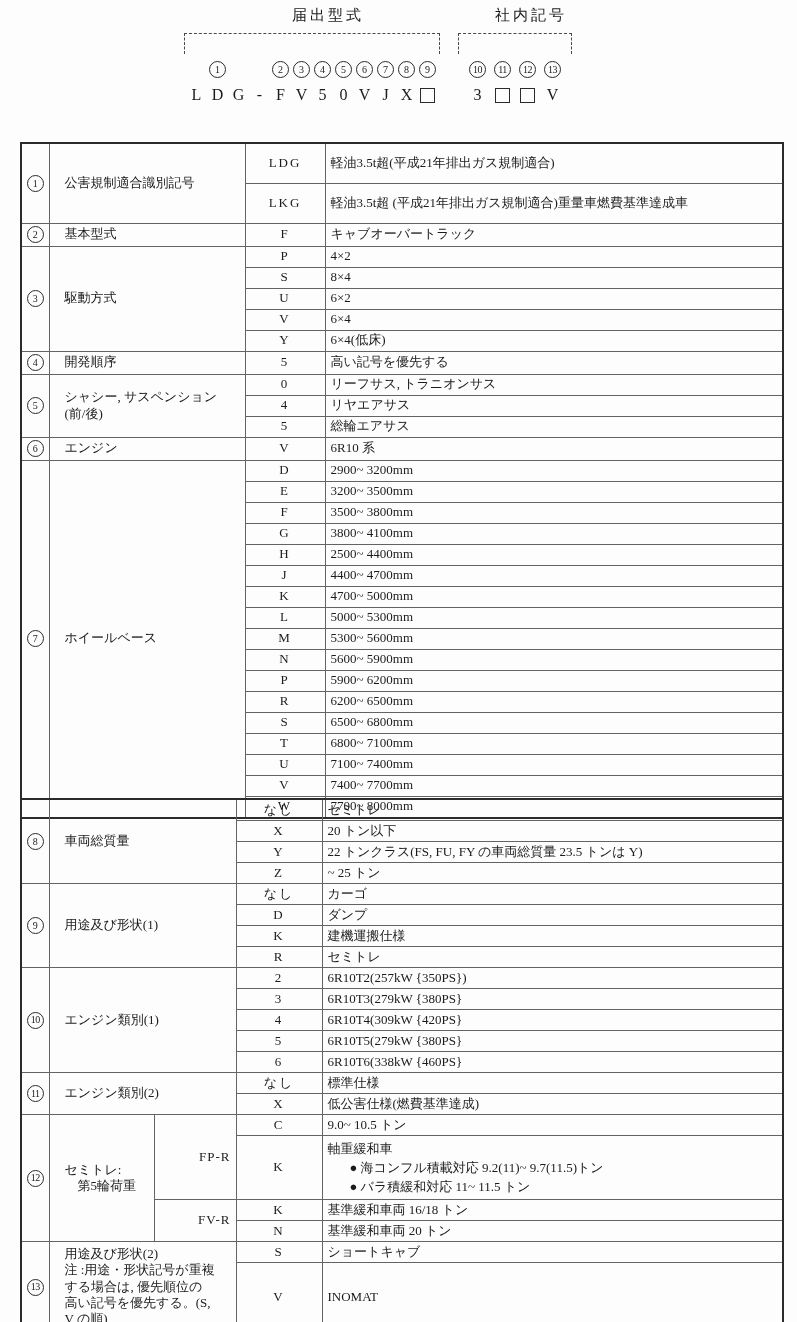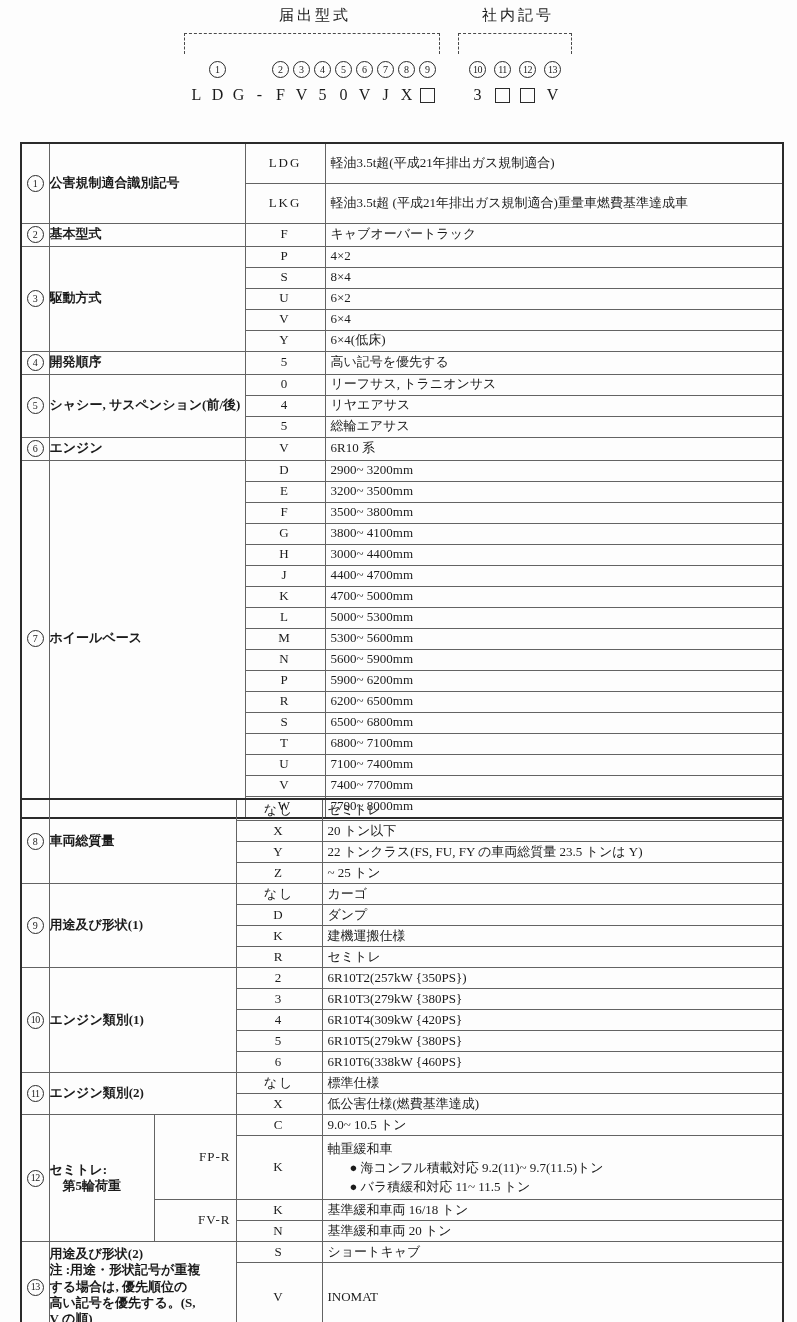--- a/index.html
+++ b/index.html
@@ -5,21 +5,21 @@
   html,body{margin:0;padding:0;background:#e8e8e8;}
   .page{
     position:relative;width:797px;height:1322px;background:#fdfdfd;
     color:#1b1b1b;font-family:"Liberation Serif","DejaVu Serif",serif;
     overflow:hidden;margin:0 auto;
   }
   
   .hgroup{position:absolute;top:6px;}
   .g1{left:182px;width:260px;}
   .g2{left:456px;width:118px;}
-  .hlabel{position:absolute;top:0;left:3px;width:100%;text-align:center;
+  .hlabel{position:absolute;top:0;left:16px;width:100%;text-align:center;
           font-size:15px;letter-spacing:3px;white-space:nowrap;}
   .bracket{position:absolute;top:27px;left:2px;right:2px;height:20px;
            border-top:1px dashed #4a4a4a;border-left:1px dashed #4a4a4a;border-right:1px dashed #4a4a4a;}
   .crow,.lrow{position:absolute;left:0;width:100%;display:flex;justify-content:center;}
   .crow{top:55px;}
   .lrow{top:80px;font-size:16px;}
   .hcell{display:flex;justify-content:center;align-items:center;}
   .g1 .hcell{width:21px;}
   .g2 .hcell{width:25px;}
   .circ{display:inline-flex;align-items:center;justify-content:center;
@@ -30,21 +30,21 @@
   
   table{position:absolute;left:20px;border-collapse:collapse;table-layout:fixed;
         width:762px;font-size:13px;}
   .t1{top:142px;}
   .t2{top:798px;}
   table{border:2.5px solid #2b2b2b;}
   td{border:1px solid #636363;height:20px;padding:0 5px;vertical-align:middle;
      overflow:hidden;line-height:1.25;}
   td.num-cell{text-align:center;padding:0;}
   td.code-cell{text-align:center;letter-spacing:2px;padding:0 2px;}
-  td.label-cell{white-space:pre-line;padding:1px 0;font-weight:bold;}
+  td.label-cell{white-space:pre-line;padding:1px 15px;}
   td.sub-cell{text-align:right;letter-spacing:1px;}
   td.desc-cell{text-align:left;}
   .dline{line-height:19px;}
   .dline.bullet{padding-left:22px;}
 </style>
 </head>
 <body>
 
 <div class="page">
 
@@ -216,21 +216,21 @@
         <tr>
           <td class="code-cell">F</td>
           <td class="desc-cell">3500~ 3800mm</td>
         </tr>
         <tr>
           <td class="code-cell">G</td>
           <td class="desc-cell">3800~ 4100mm</td>
         </tr>
         <tr>
           <td class="code-cell">H</td>
-          <td class="desc-cell">3000~ 4400mm</td>
+          <td class="desc-cell">2500~ 4400mm</td>
         </tr>
         <tr>
           <td class="code-cell">J</td>
           <td class="desc-cell">4400~ 4700mm</td>
         </tr>
         <tr>
           <td class="code-cell">K</td>
           <td class="desc-cell">4700~ 5000mm</td>
         </tr>
         <tr>

